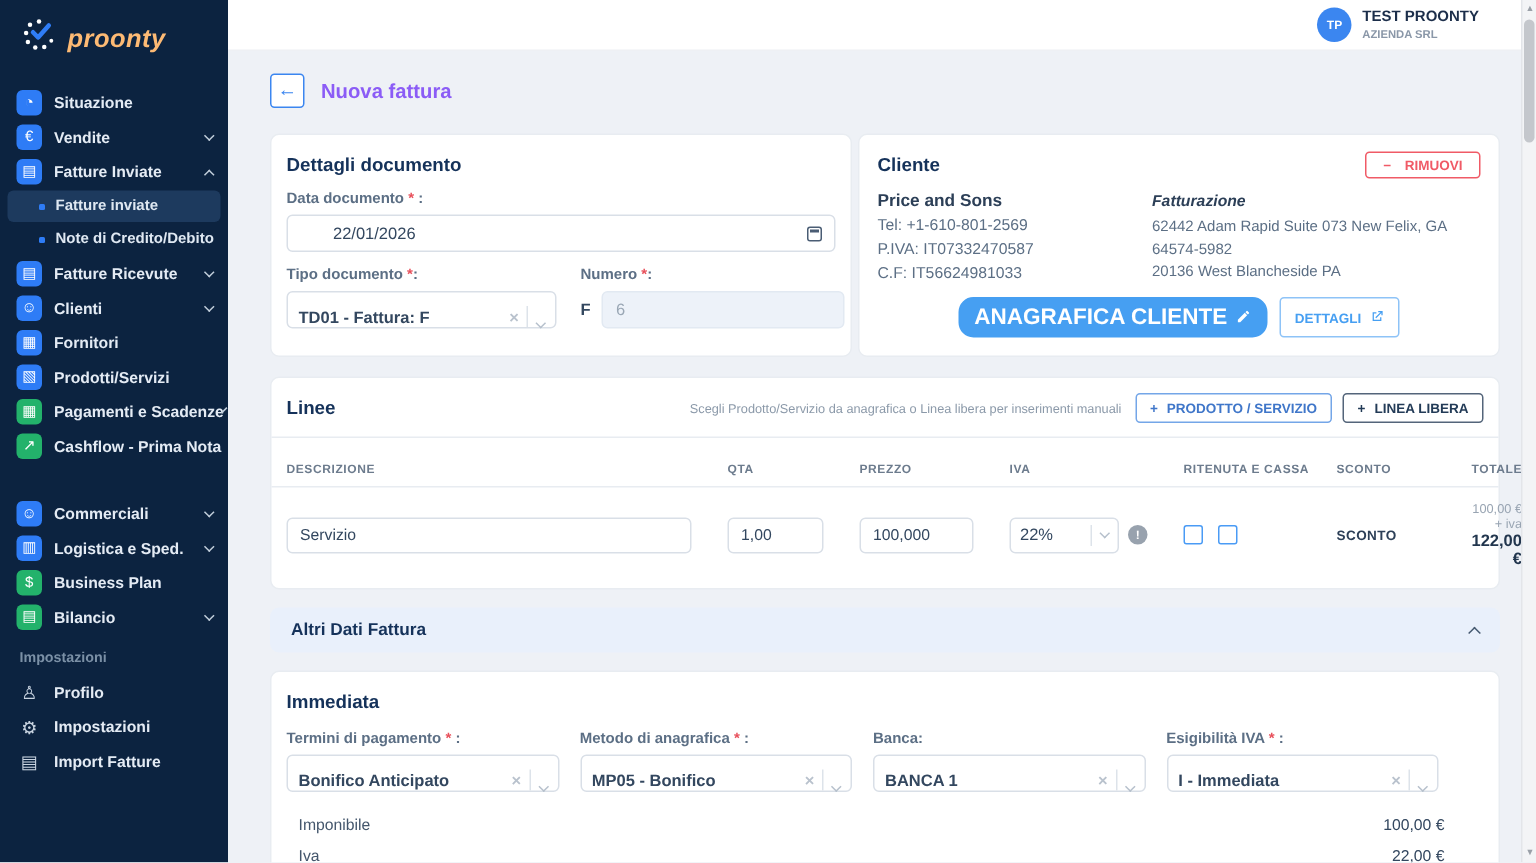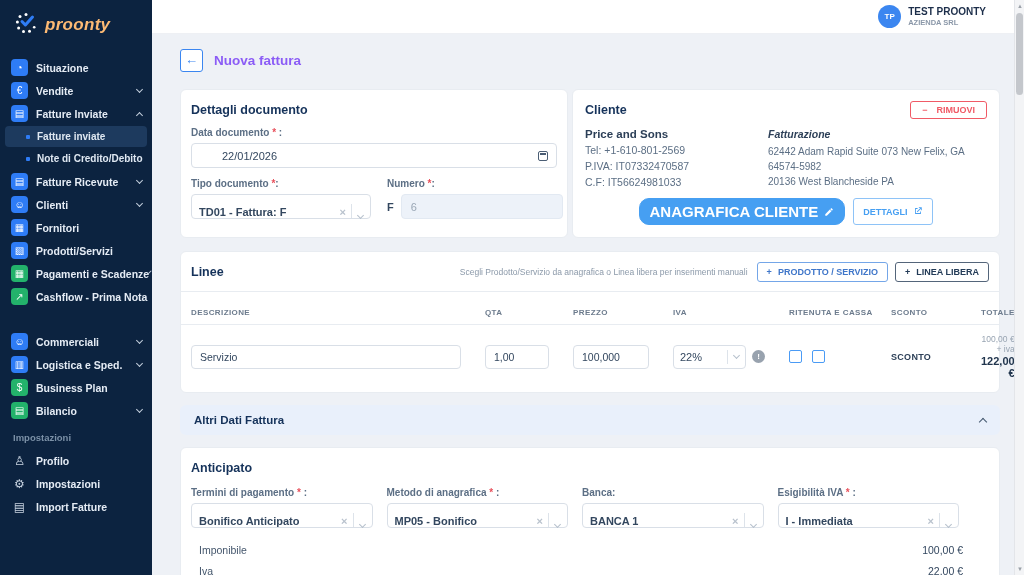--- a/index.html
+++ b/index.html
@@ -413,21 +413,21 @@
         </span>
       </div>
     </div>
 
     <div class="altri-bar">
       <span class="altri-title">Altri Dati Fattura</span>
       <span class="altri-chev"></span>
     </div>
 
     <div class="card card-pay">
-      <div class="card-title">Anticipato</div>
+      <div class="card-title">Immediata</div>
       <div class="pay-fields">
         <div class="pay-field">
           <div class="field-label">
             <span>Termini di pagamento</span> <span class="star">*</span> <span>:</span>
           </div>
           <div class="selectbox">
             <span class="select-value">Bonifico Anticipato</span>
             <span class="select-clear">×</span>
             <span class="select-div"></span>
             <span class="select-chev"></span>

